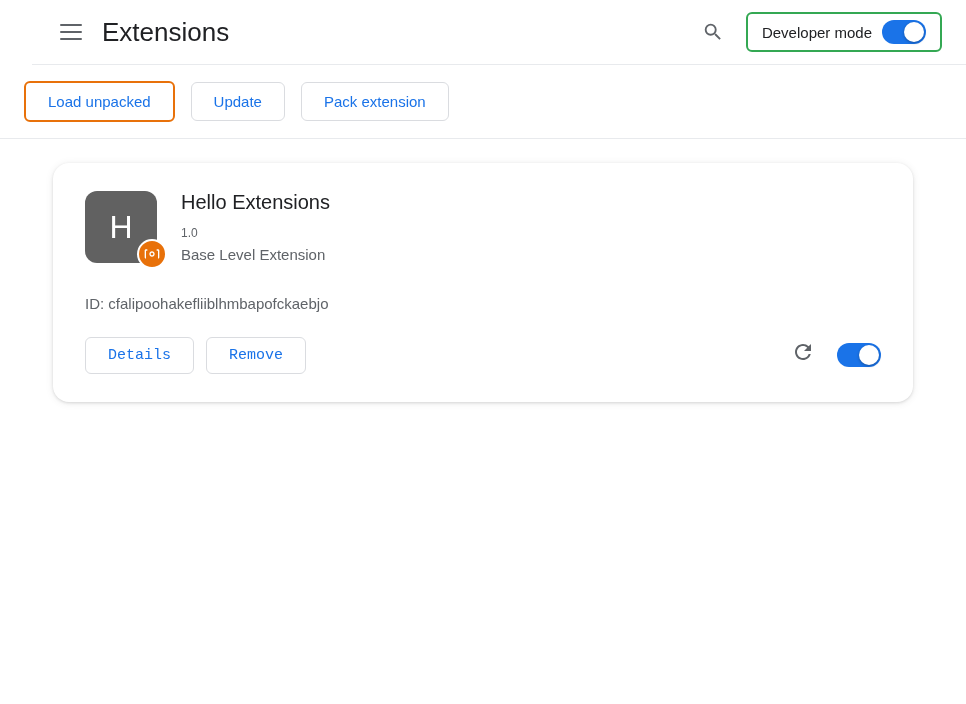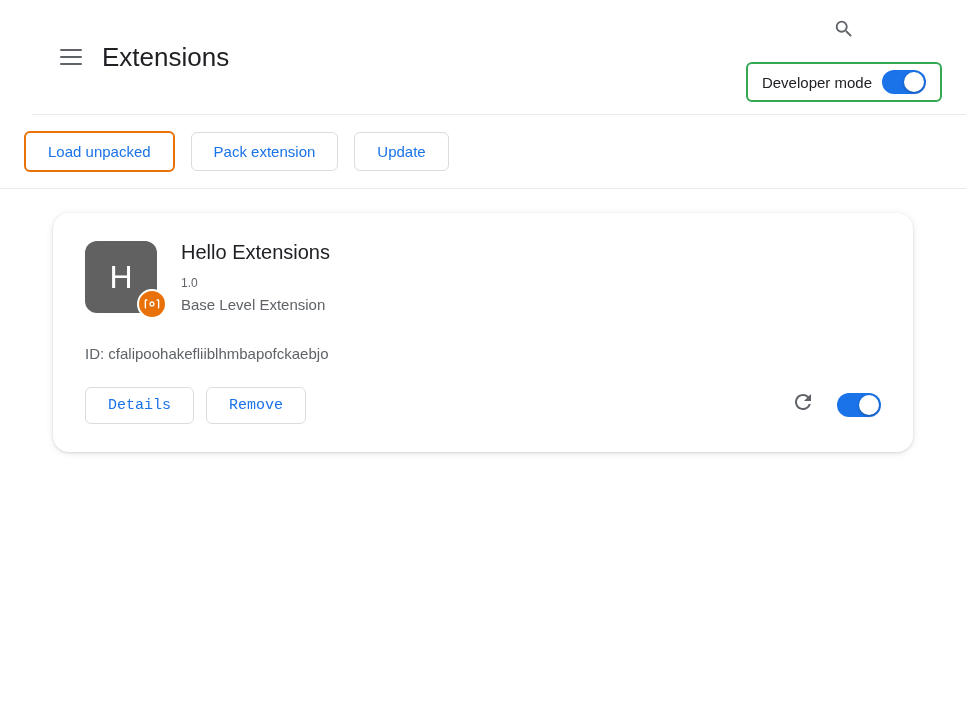--- a/index.html
+++ b/index.html
@@ -42,21 +42,20 @@
     }
     .page-title {
       font-size: 26px;
       font-weight: 500;
       color: #202124;
     }
     .header-right {
       display: flex;
       align-items: center;
       gap: 16px;
-      flex-direction: column;
     }
     .search-icon-btn {
       cursor: pointer;
       padding: 6px;
       border-radius: 50%;
       display: flex;
       align-items: center;
       justify-content: center;
     }
 
@@ -266,22 +265,22 @@
         <div class="toggle-track">
           <div class="toggle-thumb"></div>
         </div>
       </div>
     </div>
   </div>
 </div>
 
 <div class="toolbar">
   <button class="toolbar-btn load-unpacked">Load unpacked</button>
+  <button class="toolbar-btn">Update</button>
   <button class="toolbar-btn">Pack extension</button>
-  <button class="toolbar-btn">Update</button>
 </div>
 
 <div class="main">
   <div class="extension-card">
     <div class="card-top">
       <div class="extension-icon-wrapper">
         <div class="extension-icon">
           <span>H</span>
         </div>
         <div class="extension-badge">

